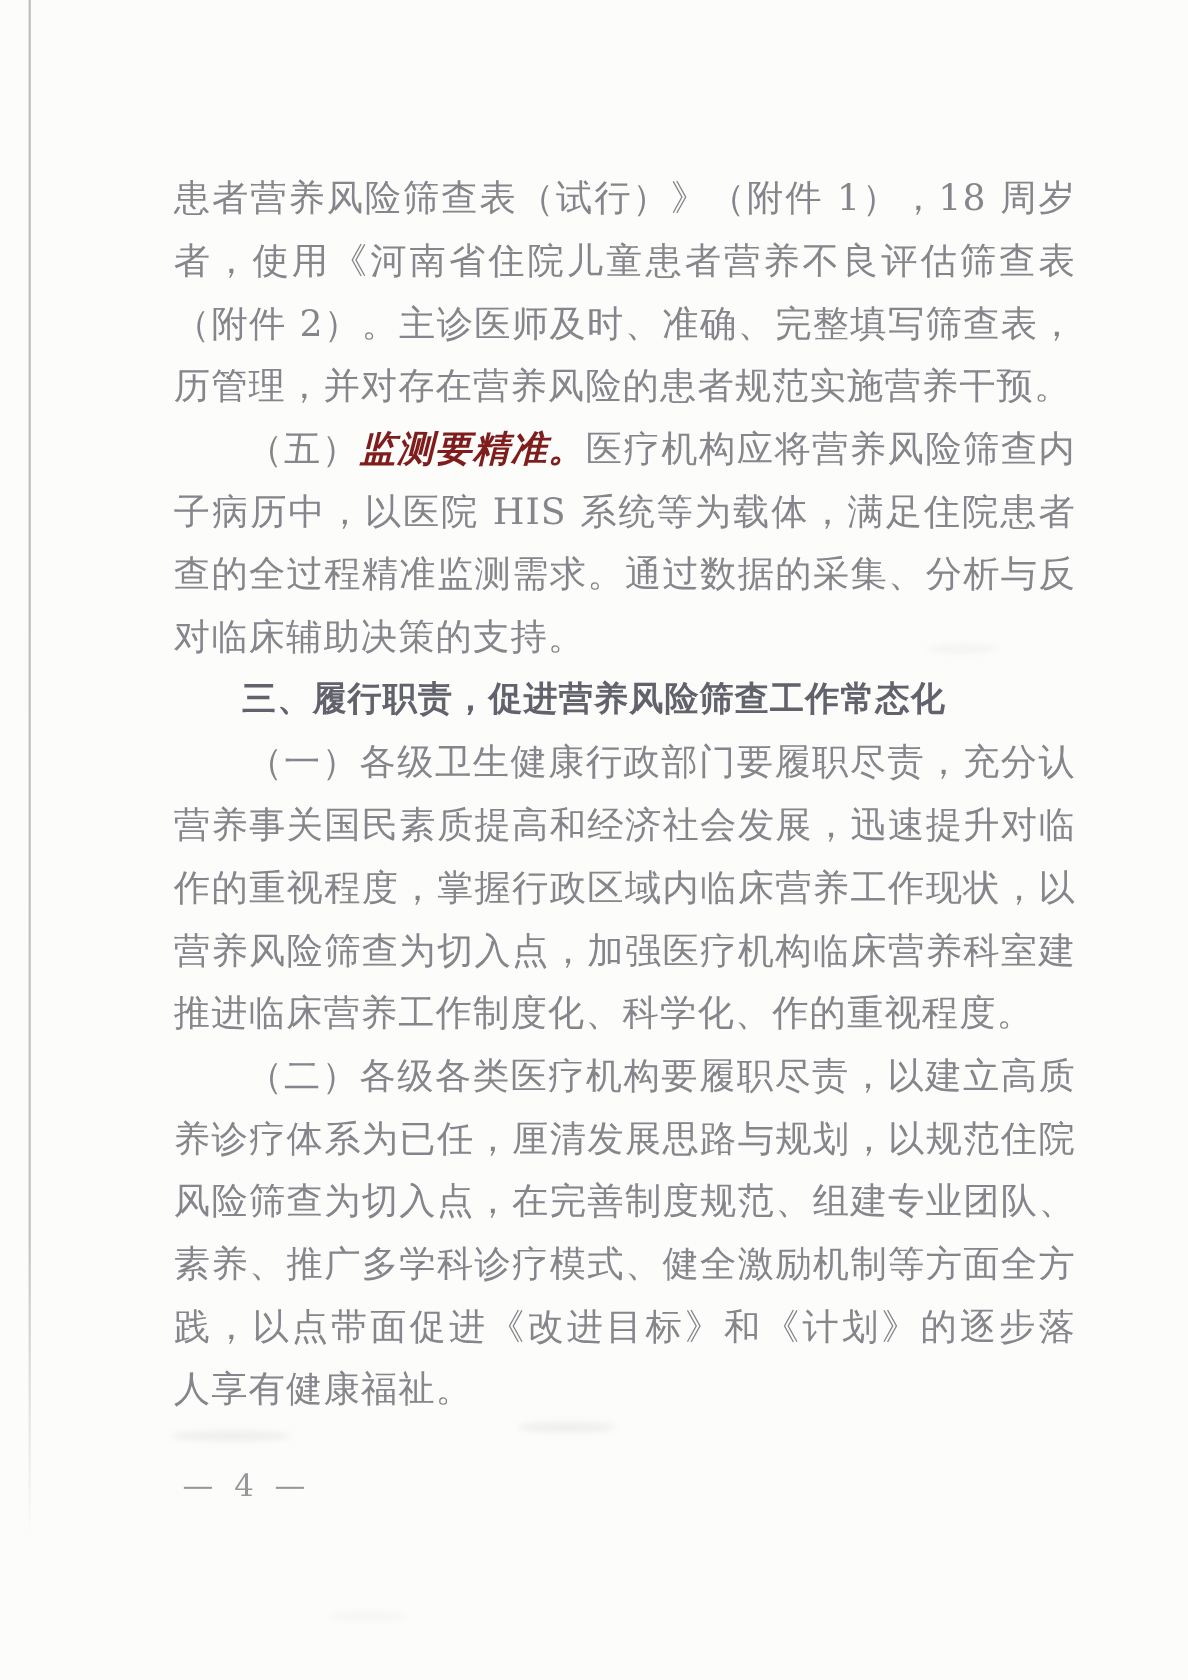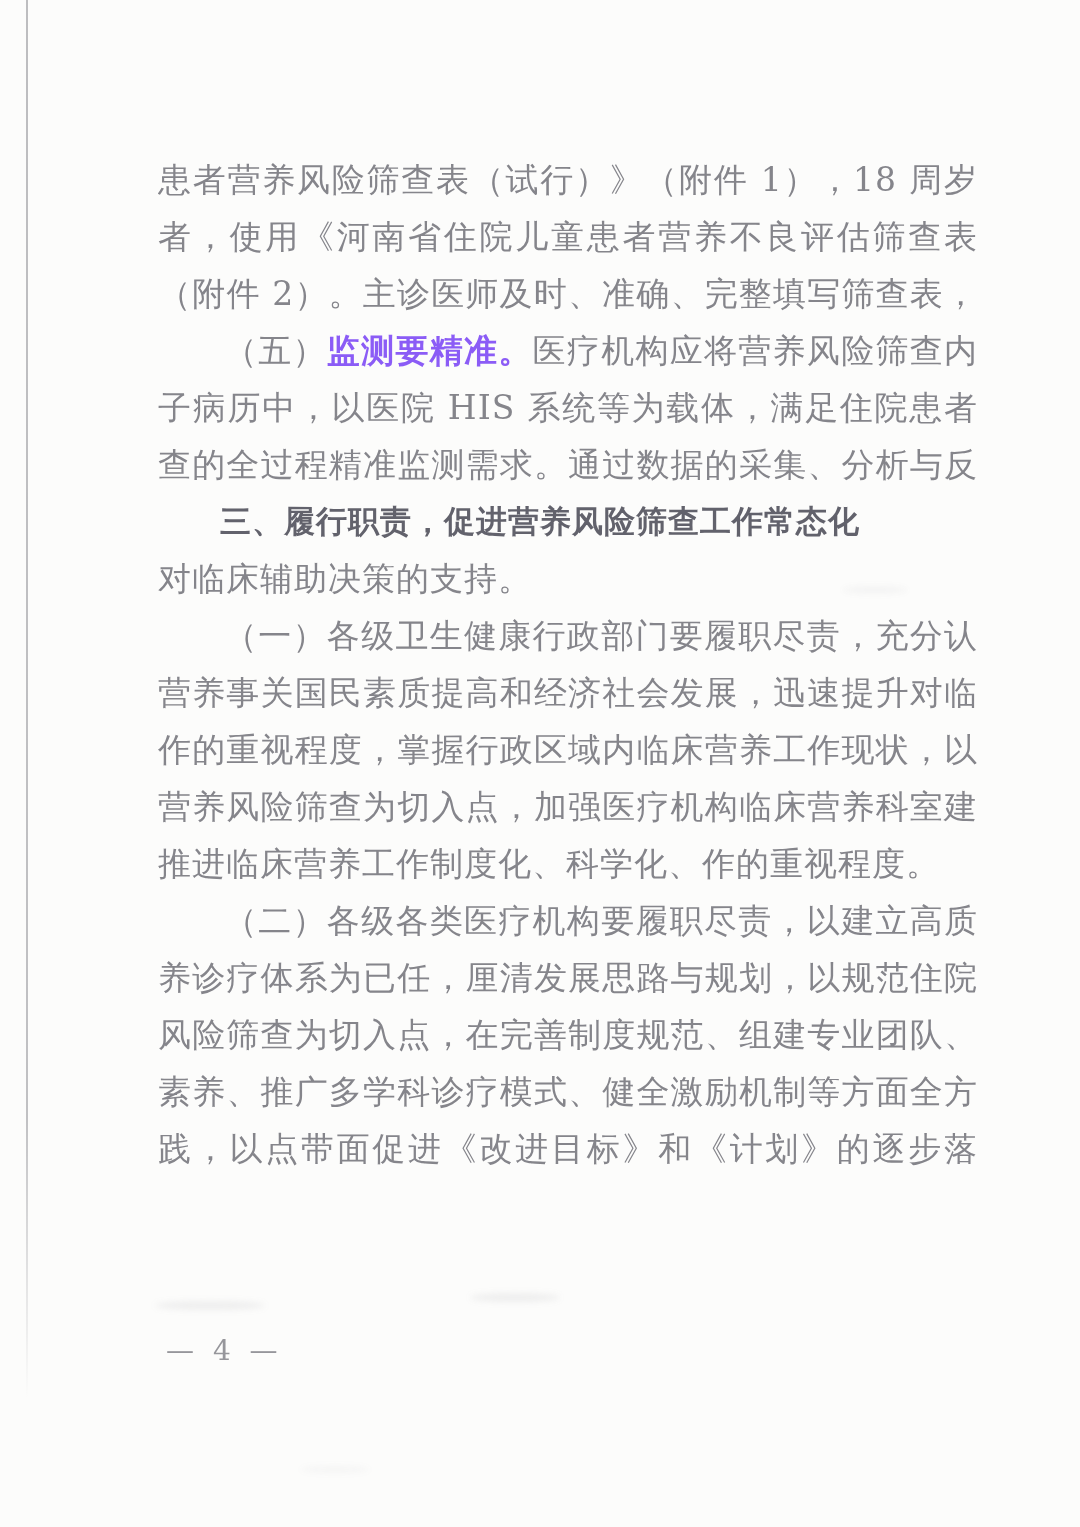--- a/index.html
+++ b/index.html
@@ -41,21 +41,22 @@
     overflow: hidden;
   }
   
   .j {
     text-align: justify;
     text-align-last: justify;
   }
   .indent { text-indent: 2em; }
   .bold {
     font-weight: bold;
-    color: #8b5cf6;
+    color: #7f1d1d;
+    font-style: italic;
   }
   .heading {
     font-family: "DejaVu Sans", "Liberation Sans", sans-serif;
     font-weight: bold;
     font-size: 31px;
     color: #62626c;
     letter-spacing: 1px;
   }
   .pageno {
     position: absolute;
@@ -83,39 +84,41 @@
 
 <div class="page">
 
   <div class="scan-line"></div>
 
   <div class="content">
 
     <div class="line j">患者营养风险筛查表（试行）》（附件 1），18 周岁以下住院患</div>
     <div class="line j">者，使用《河南省住院儿童患者营养不良评估筛查表（试行）》</div>
     <div class="line j">（附件 2）。主诊医师及时、准确、完整填写筛查表，纳入住院病</div>
+    <div class="line">历管理，并对存在营养风险的患者规范实施营养干预。</div>
 
     <div class="line j indent"><span>（五）</span><span class="bold">监测要精准。</span><span>医疗机构应将营养风险筛查内容纳入电</span></div>
     <div class="line j">子病历中，以医院 HIS 系统等为载体，满足住院患者营养风险筛</div>
     <div class="line j">查的全过程精准监测需求。通过数据的采集、分析与反馈，实现</div>
+    <div class="line">对临床辅助决策的支持。</div>
+
     <div class="line heading indent">三、履行职责，促进营养风险筛查工作常态化</div>
-
-    <div class="line">对临床辅助决策的支持。</div>
 
     <div class="line j indent">（一）各级卫生健康行政部门要履职尽责，充分认识到国民</div>
     <div class="line j">营养事关国民素质提高和经济社会发展，迅速提升对临床营养工</div>
     <div class="line j">作的重视程度，掌握行政区域内临床营养工作现状，以住院患者</div>
     <div class="line j">营养风险筛查为切入点，加强医疗机构临床营养科室建设，全面</div>
     <div class="line">推进临床营养工作制度化、科学化、作的重视程度。</div>
 
     <div class="line j indent">（二）各级各类医疗机构要履职尽责，以建立高质量临床营</div>
     <div class="line j">养诊疗体系为已任，厘清发展思路与规划，以规范住院患者营养</div>
     <div class="line j">风险筛查为切入点，在完善制度规范、组建专业团队、提升专业</div>
     <div class="line j">素养、推广多学科诊疗模式、健全激励机制等方面全方位探索实</div>
     <div class="line j">践，以点带面促进《改进目标》和《计划》的逐步落实，使人</div>
+    <div class="line">人享有健康福祉。</div>
 
   </div>
 
   <div class="pageno">— 4 —</div>
 
   <div class="smudge s1"></div>
   <div class="smudge s2"></div>
   <div class="smudge s3"></div>
   <div class="smudge s4"></div>
 

